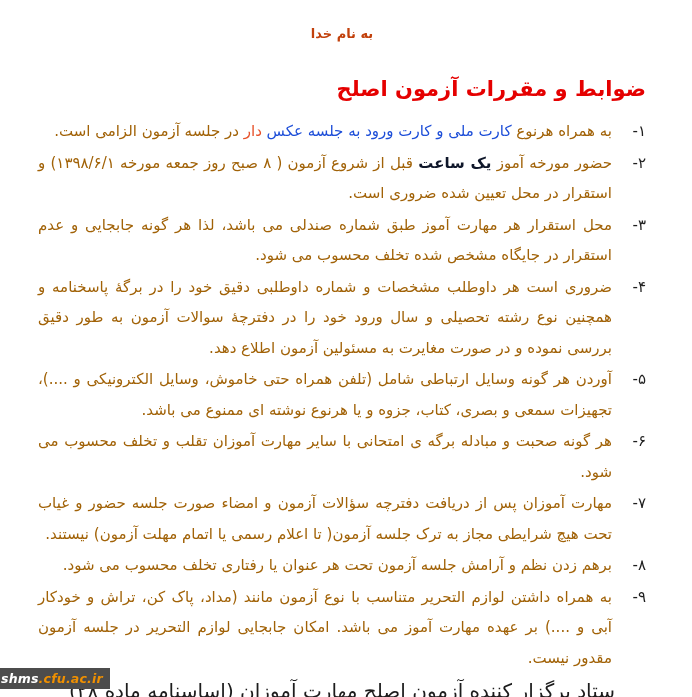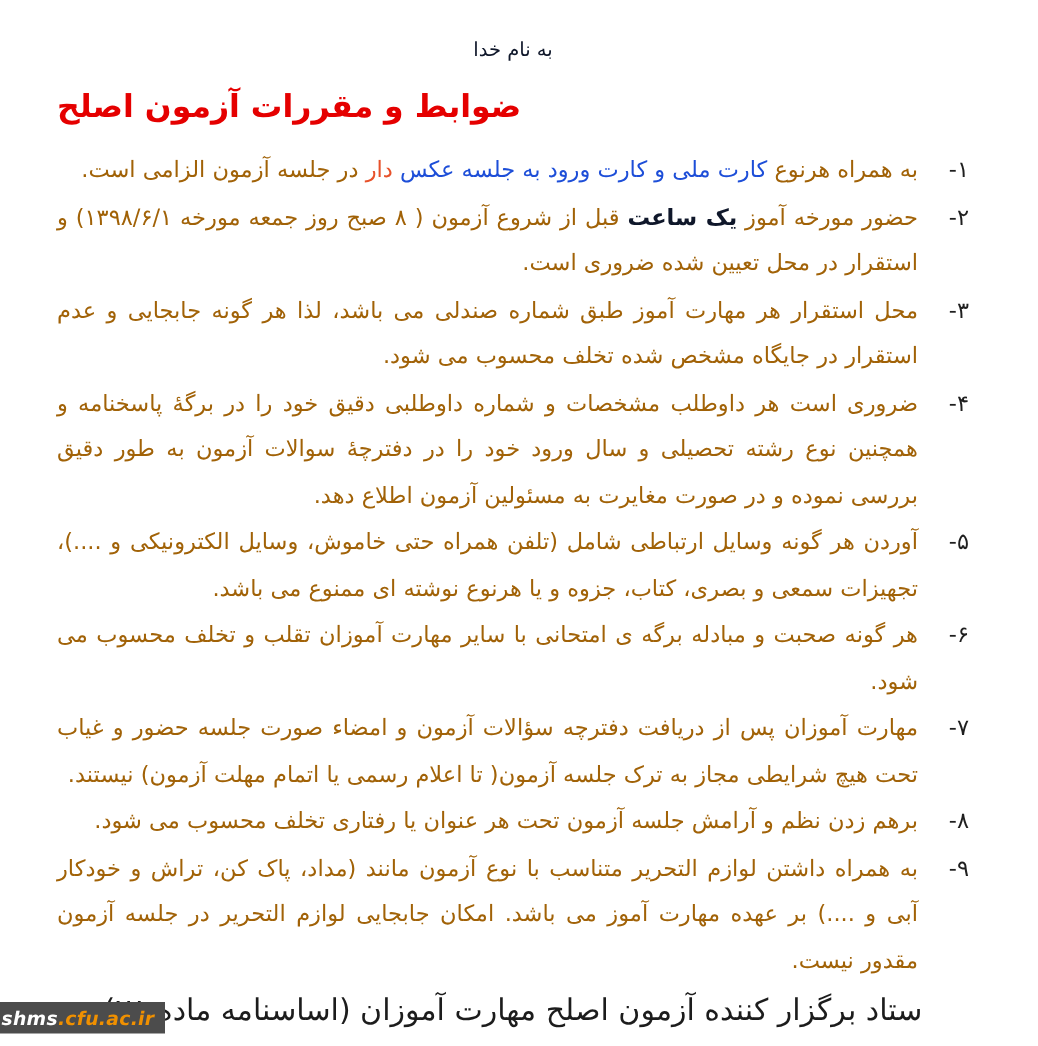--- a/index.html
+++ b/index.html
@@ -12,27 +12,27 @@
     color:#1f1f1f;
   }
   .doc{
     position:absolute; inset:0;
     padding:26px 46px 0 38px;
     direction:rtl;
     box-sizing:border-box;
   }
   .bismillah{
     text-align:center;
-    font-weight:400;
+    font-weight:700;
     font-size:13px;
-    color:#0f172a;
+    color:#c2410c;
   }
   .title{
-    margin-top:18px;
-    text-align:left;
+    margin-top:36px;
+    text-align:right;
     font-weight:700;
     font-size:21px;
     color:#e50000;
   }
   .items{
     margin-top:15px;
     font-size:15px;
     line-height:30.5px;
   }
   .item{

